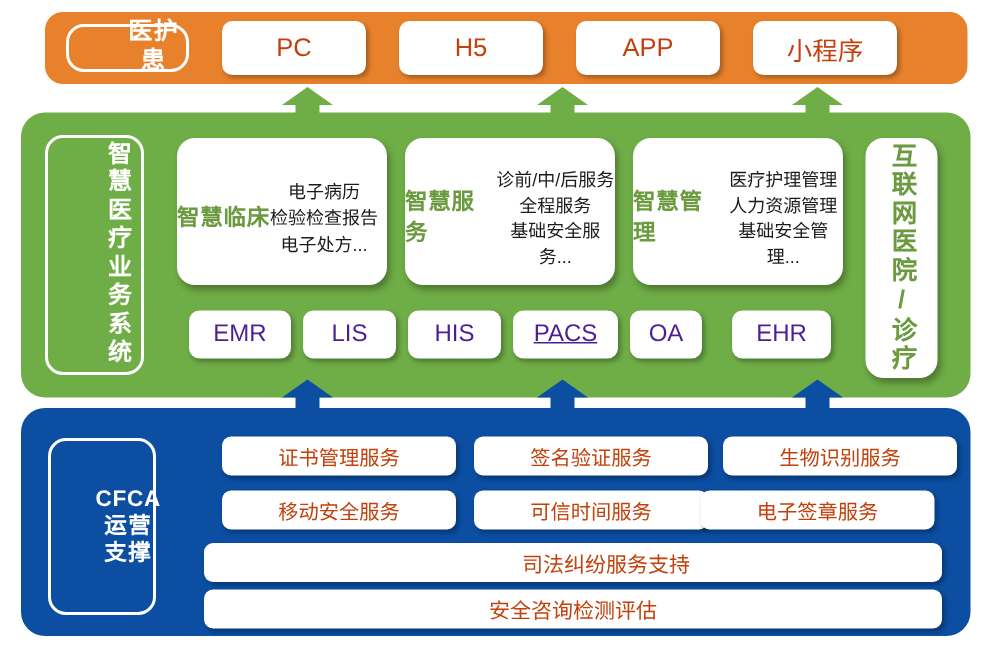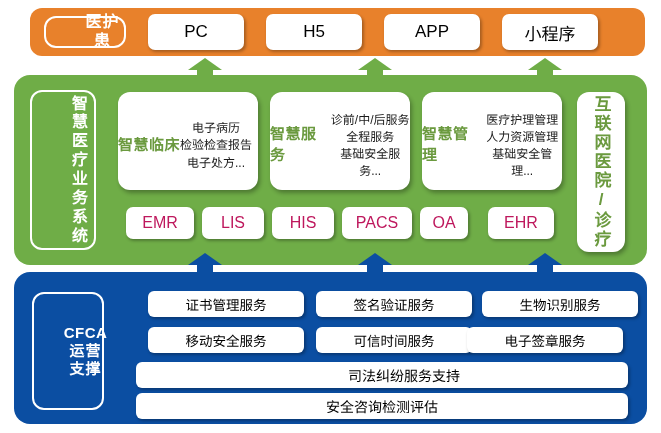--- a/index.html
+++ b/index.html
@@ -95,21 +95,21 @@
   .chip {
     position: absolute;
     box-sizing: border-box;
     background: #ffffff;
     border-radius: 8px;
     box-shadow: 1.5px 2px 3px rgba(0,0,0,0.28);
     display: flex;
     align-items: center;
     justify-content: center;
     text-align: center;
-    color: #000000;
+    color: #c2410c;
   }
 
   
   .chip-channel {
     top: 14px;
     width: 96px;
     height: 36px;
     font-size: 17px;
     border-radius: 7px;
   }
@@ -165,21 +165,21 @@
     letter-spacing: 2px;
   }
 
   
   .chip-system {
     top: 207px;
     height: 32px;
     font-size: 16px;
     font-weight: normal;
     border-radius: 7px;
-    color: #be185d;
+    color: #4c1d95;
   }
 
   
   .chip-service {
     height: 26px;
     width: 156px;
     font-size: 13.5px;
     border-radius: 6px;
   }
   .chip-wide {
@@ -280,21 +280,21 @@
 
   <div class="chip chip-system" style="left:126px;width:68px;">
     <span>EMR</span>
   </div>
   <div class="chip chip-system" style="left:202px;width:62px;">
     <span>LIS</span>
   </div>
   <div class="chip chip-system" style="left:272px;width:62px;">
     <span>HIS</span>
   </div>
-  <div class="chip chip-system" style="left:342px;width:70px;">
+  <div class="chip chip-system" style="left:342px;width:70px;text-decoration:underline;">
     <span>PACS</span>
   </div>
   <div class="chip chip-system" style="left:420px;width:48px;">
     <span>OA</span>
   </div>
   <div class="chip chip-system" style="left:488px;width:66px;">
     <span>EHR</span>
   </div>
 
   <div class="arrow-up arrow-blue" style="position:absolute;left:188px;top:253px;width:34px;height:19px;">

